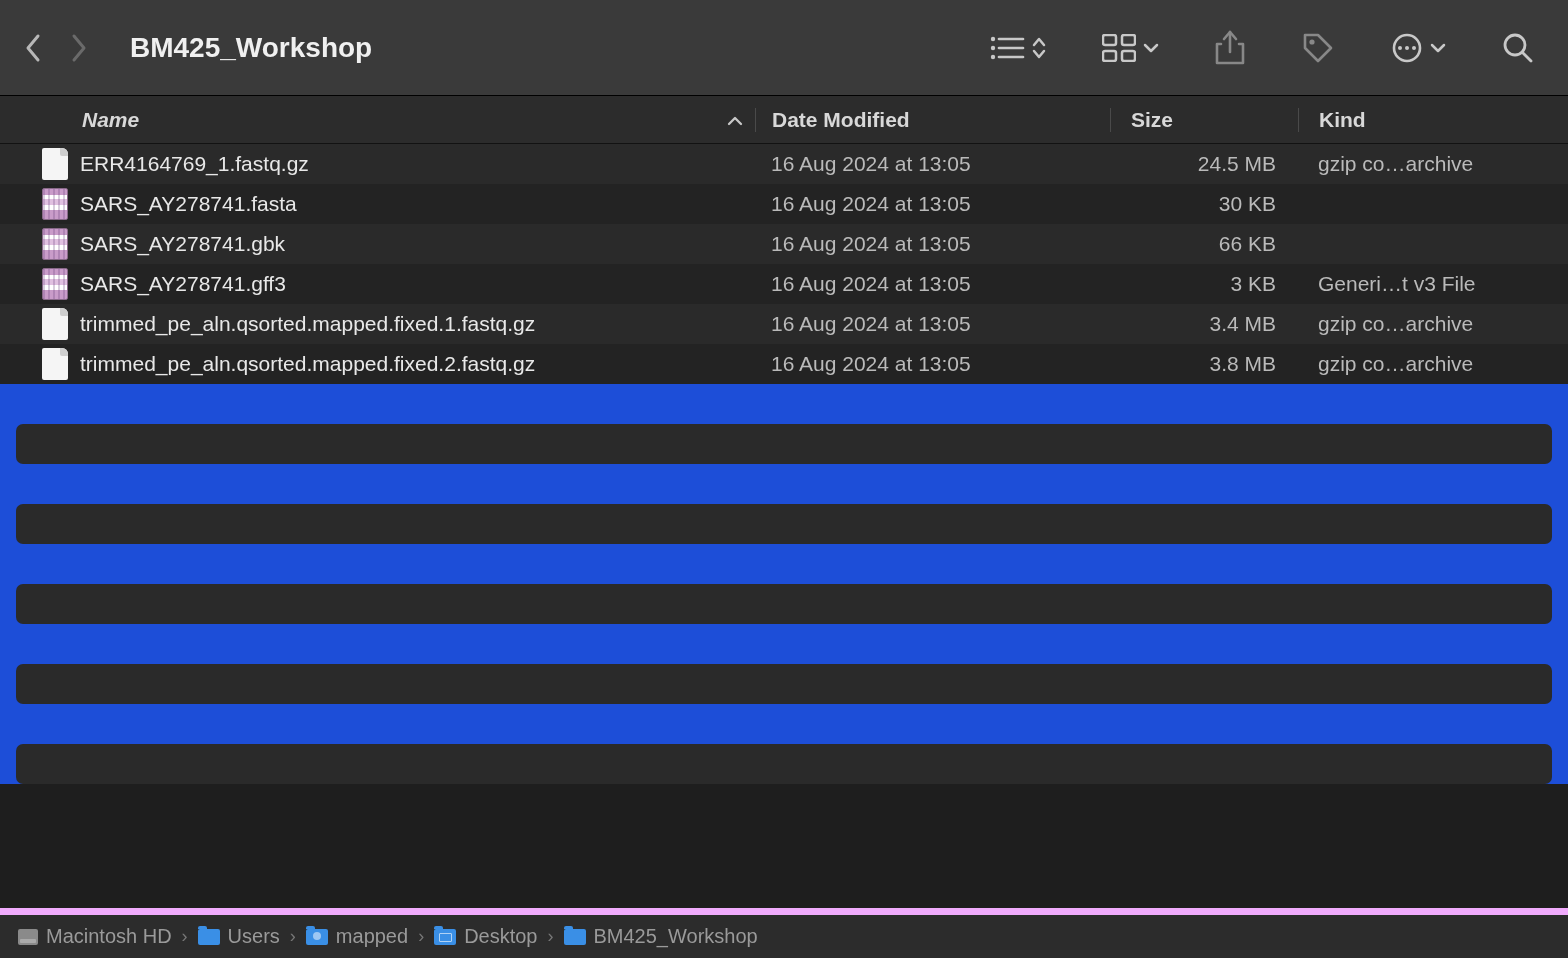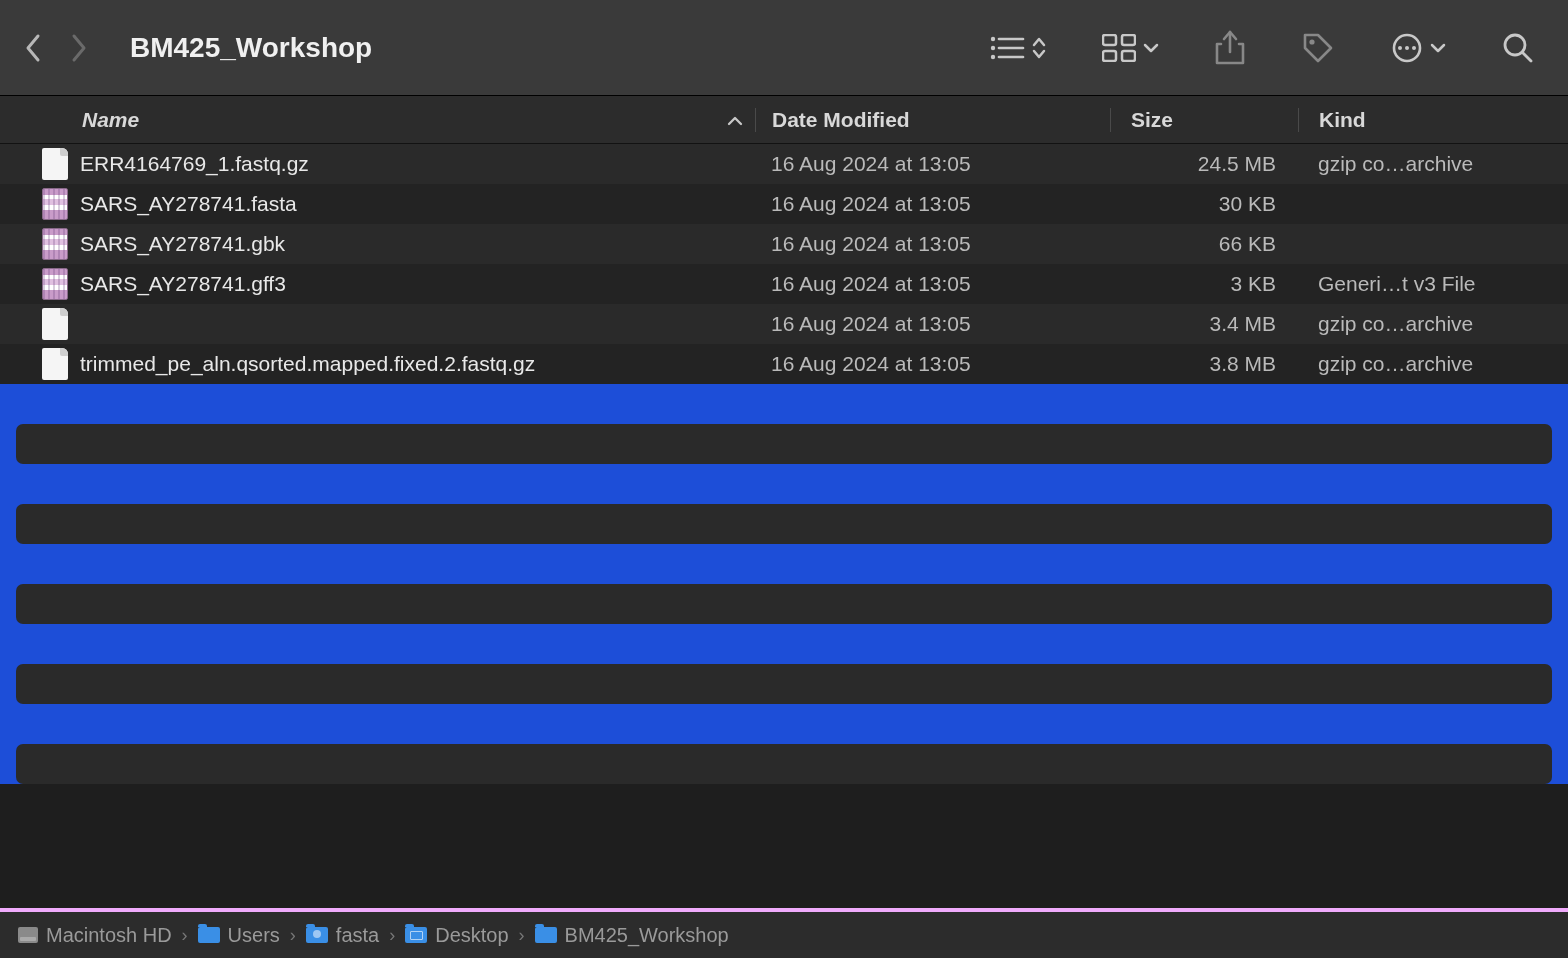--- a/index.html
+++ b/index.html
@@ -175,21 +175,21 @@
     .empty-spacer {
       height: 40px;
     }
     .path-bar {
       position: absolute;
       bottom: 0;
       left: 0;
       right: 0;
       height: 50px;
       background: #2c2c2c;
-      border-top: 4px solid #f0abfc;
+      border-top: 7px solid #f0abfc;
       display: flex;
       align-items: center;
       padding: 0 18px;
       gap: 10px;
       font-size: 20px;
       color: #9a9a9a;
     }
     .path-item {
       display: flex;
       align-items: center;
@@ -388,20 +388,21 @@
         <div class="file-icon bio"></div>
         <span>SARS_AY278741.gff3</span>
       </div>
       <div class="cell-date">16 Aug 2024 at 13:05</div>
       <div class="cell-size">3 KB</div>
       <div class="cell-kind">Generi…t v3 File</div>
     </div>
     <div class="file-row even">
       <div class="cell-name">
         <div class="file-icon doc"></div>
+        <span>trimmed_pe_aln.qsorted.mapped.fixed.1.fastq.gz</span>
       </div>
       <div class="cell-date">16 Aug 2024 at 13:05</div>
       <div class="cell-size">3.4 MB</div>
       <div class="cell-kind">gzip co…archive</div>
     </div>
     <div class="file-row odd">
       <div class="cell-name">
         <div class="file-icon doc"></div>
         <span>trimmed_pe_aln.qsorted.mapped.fixed.2.fastq.gz</span>
       </div>
@@ -427,21 +428,21 @@
       <span>Macintosh HD</span>
     </div>
     <span class="path-sep">›</span>
     <div class="path-item">
       <div class="folder-mini"></div>
       <span>Users</span>
     </div>
     <span class="path-sep">›</span>
     <div class="path-item">
       <div class="folder-mini user"></div>
-      <span>fasta</span>
+      <span>mapped</span>
     </div>
     <span class="path-sep">›</span>
     <div class="path-item">
       <div class="folder-mini desktop"></div>
       <span>Desktop</span>
     </div>
     <span class="path-sep">›</span>
     <div class="path-item">
       <div class="folder-mini"></div>
       <span>BM425_Workshop</span>

